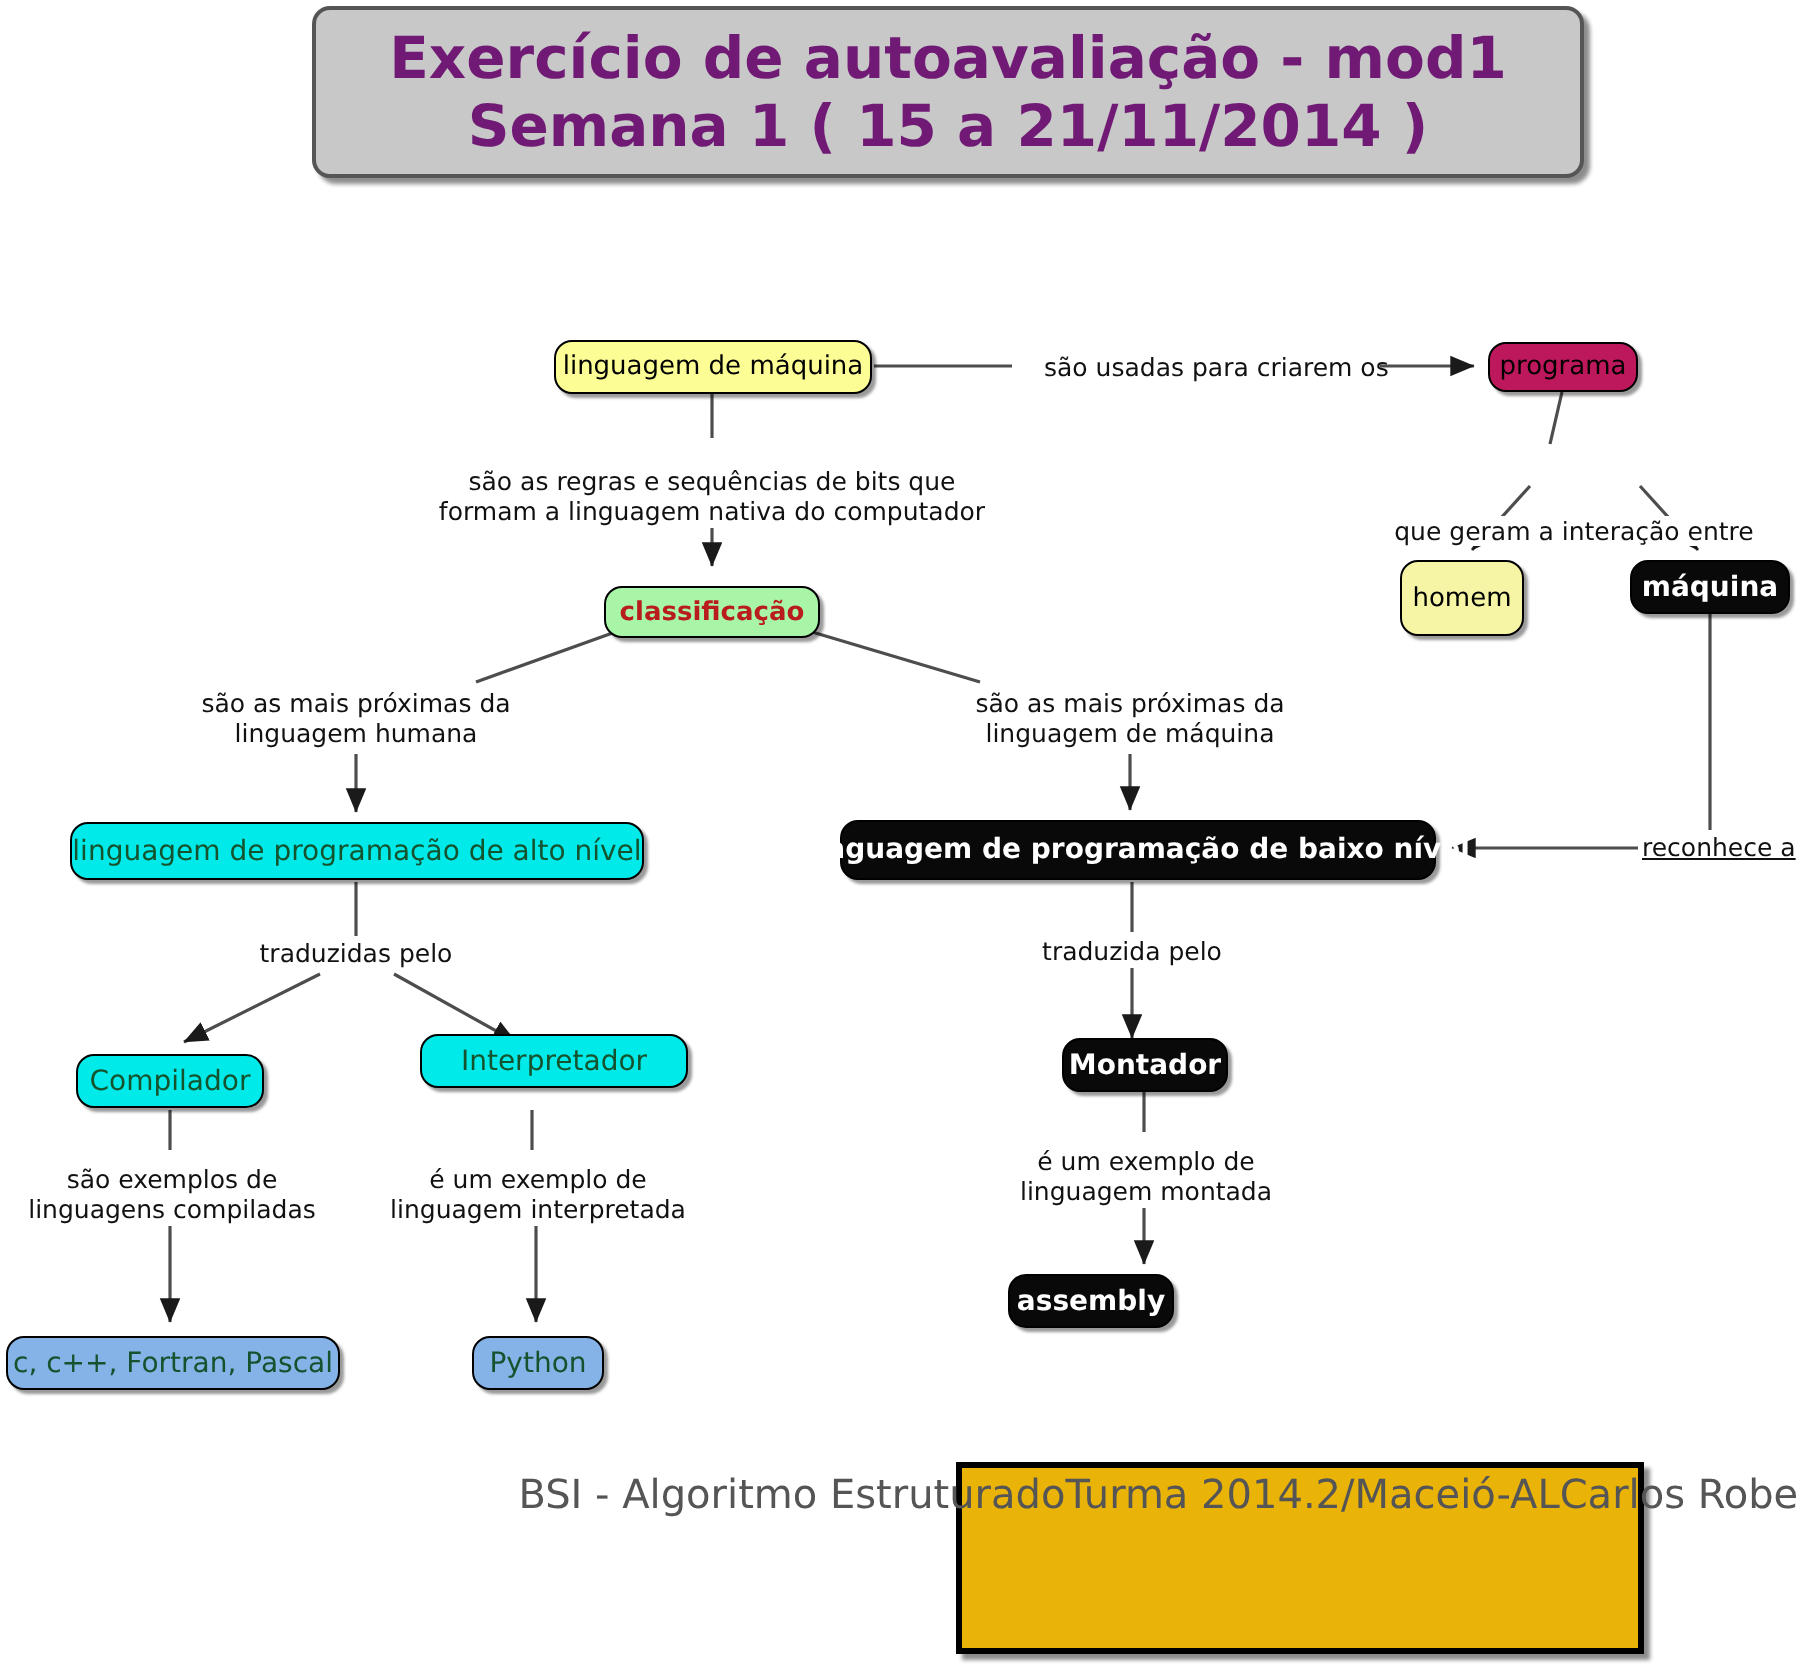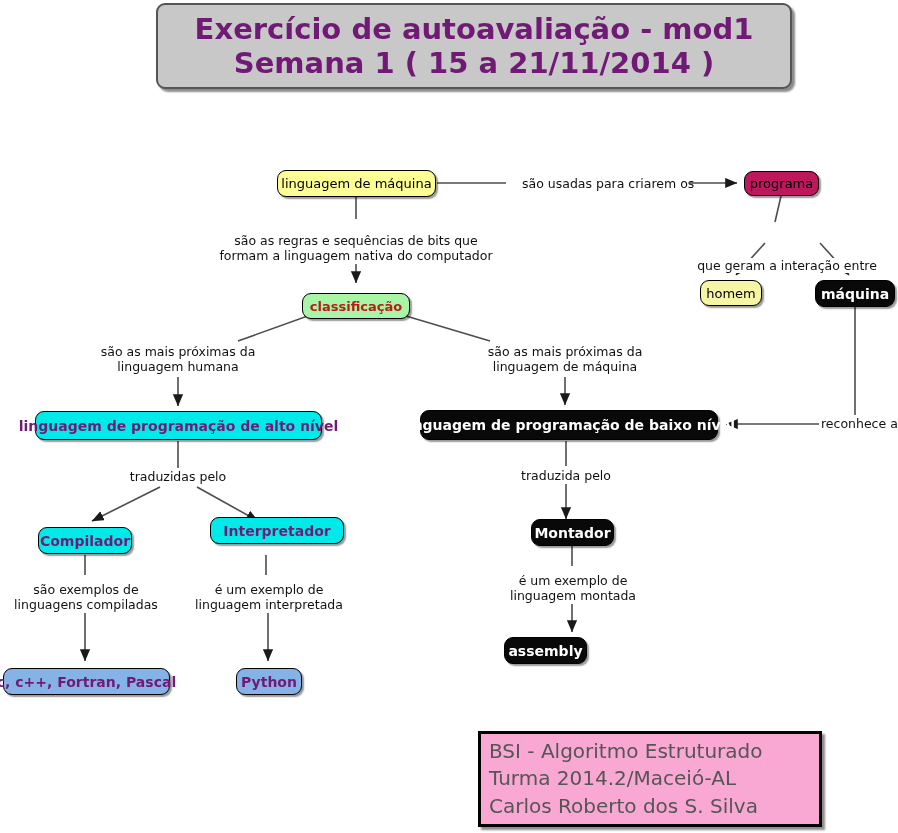--- a/index.html
+++ b/index.html
@@ -50,25 +50,25 @@
     white-space: nowrap;
     letter-spacing: 0px;
   }
   
   .footer-box {
     position: absolute;
     left: 478px;
     top: 731px;
     width: 344px;
     height: 96px;
-    background: #f9a8d4;
+    background: #eab308;
     border: 3px solid #000000;
     box-shadow: 3px 3px 2px rgba(0,0,0,0.45);
     display: flex;
-    flex-direction: column;
+    flex-direction: row;
     justify-content: center;
     padding-left: 8px;
     box-sizing: border-box;
   }
   .footer-line {
     font-size: 20px;
     color: #555555;
     line-height: 1.36;
     white-space: nowrap;
   }
@@ -93,21 +93,21 @@
   .n-yellow  { background: #fdfd96; }
   .n-peach   { background: #be185d; }
   .n-palelime{ background: #f5f5a5; }
   .n-green   { background: #a8f5a8; }
   .n-cyan    { background: #00eaea; }
   .n-black   { background: #090909; border-color: #000000; }
   .n-blue    { background: #85b3e8; }
 
   .t-plain   { font-size: 13px; font-weight: normal; color: #000000; }
   .t-bold    { font-size: 13px; font-weight: bold;  color: #b91c1c; }
-  .t-bold14  { font-size: 14px; font-weight: bold;  color: #701a75; }
+  .t-bold14  { font-size: 14px; font-weight: normal;  color: #14532d; }
   .t-boldw14 { font-size: 14px; font-weight: bold;  color: #ffffff; }
 
   
   .link-label {
     position: absolute;
     font-size: 12.5px;
     color: #111111;
     line-height: 1.22;
     text-align: center;
     white-space: pre;
@@ -176,21 +176,21 @@
 formam a linguagem nativa do computador</div>
 
   <div class="link-label" style="left:692px; top:223px; width:190px;margin-top:35px;">que geram a interação entre</div>
 
   <div class="link-label" style="left:93px; top:344px; width:170px;">são as mais próximas da
 linguagem humana</div>
 
   <div class="link-label" style="left:480px; top:344px; width:170px;">são as mais próximas da
 linguagem de máquina</div>
 
-  <div class="link-label" style="left:821px; top:416px; width:74px; text-align:left;">reconhece a</div>
+  <div class="link-label" style="left:821px; top:416px; width:74px; text-align:left;text-decoration:underline;">reconhece a</div>
 
   <div class="link-label" style="left:118px; top:469px; width:120px;">traduzidas pelo</div>
 
   <div class="link-label" style="left:508px; top:468px; width:116px;">traduzida pelo</div>
 
   <div class="link-label" style="left:5px; top:582px; width:162px;">são exemplos de
 linguagens compiladas</div>
 
   <div class="link-label" style="left:190px; top:582px; width:158px;">é um exemplo de
 linguagem interpretada</div>
@@ -199,21 +199,21 @@
 linguagem montada</div>
 
   <div class="node n-yellow" style="left:277px; top:170px; width:159px; height:27px;">
     <span class="node-label t-plain">linguagem de máquina</span>
   </div>
 
   <div class="node n-peach" style="left:744px; top:171px; width:75px; height:25px;">
     <span class="node-label t-plain">programa</span>
   </div>
 
-  <div class="node n-palelime" style="left:700px; top:280px; width:62px; height:26px;">
+  <div class="node n-palelime" style="left:700px; top:280px; width:62px; height:38px;">
     <span class="node-label t-plain">homem</span>
   </div>
 
   <div class="node n-black" style="left:815px; top:280px; width:80px; height:27px;">
     <span class="node-label t-boldw14">máquina</span>
   </div>
 
   <div class="node n-green" style="left:302px; top:293px; width:108px; height:26px;">
     <span class="node-label t-bold">classificação</span>
   </div>

